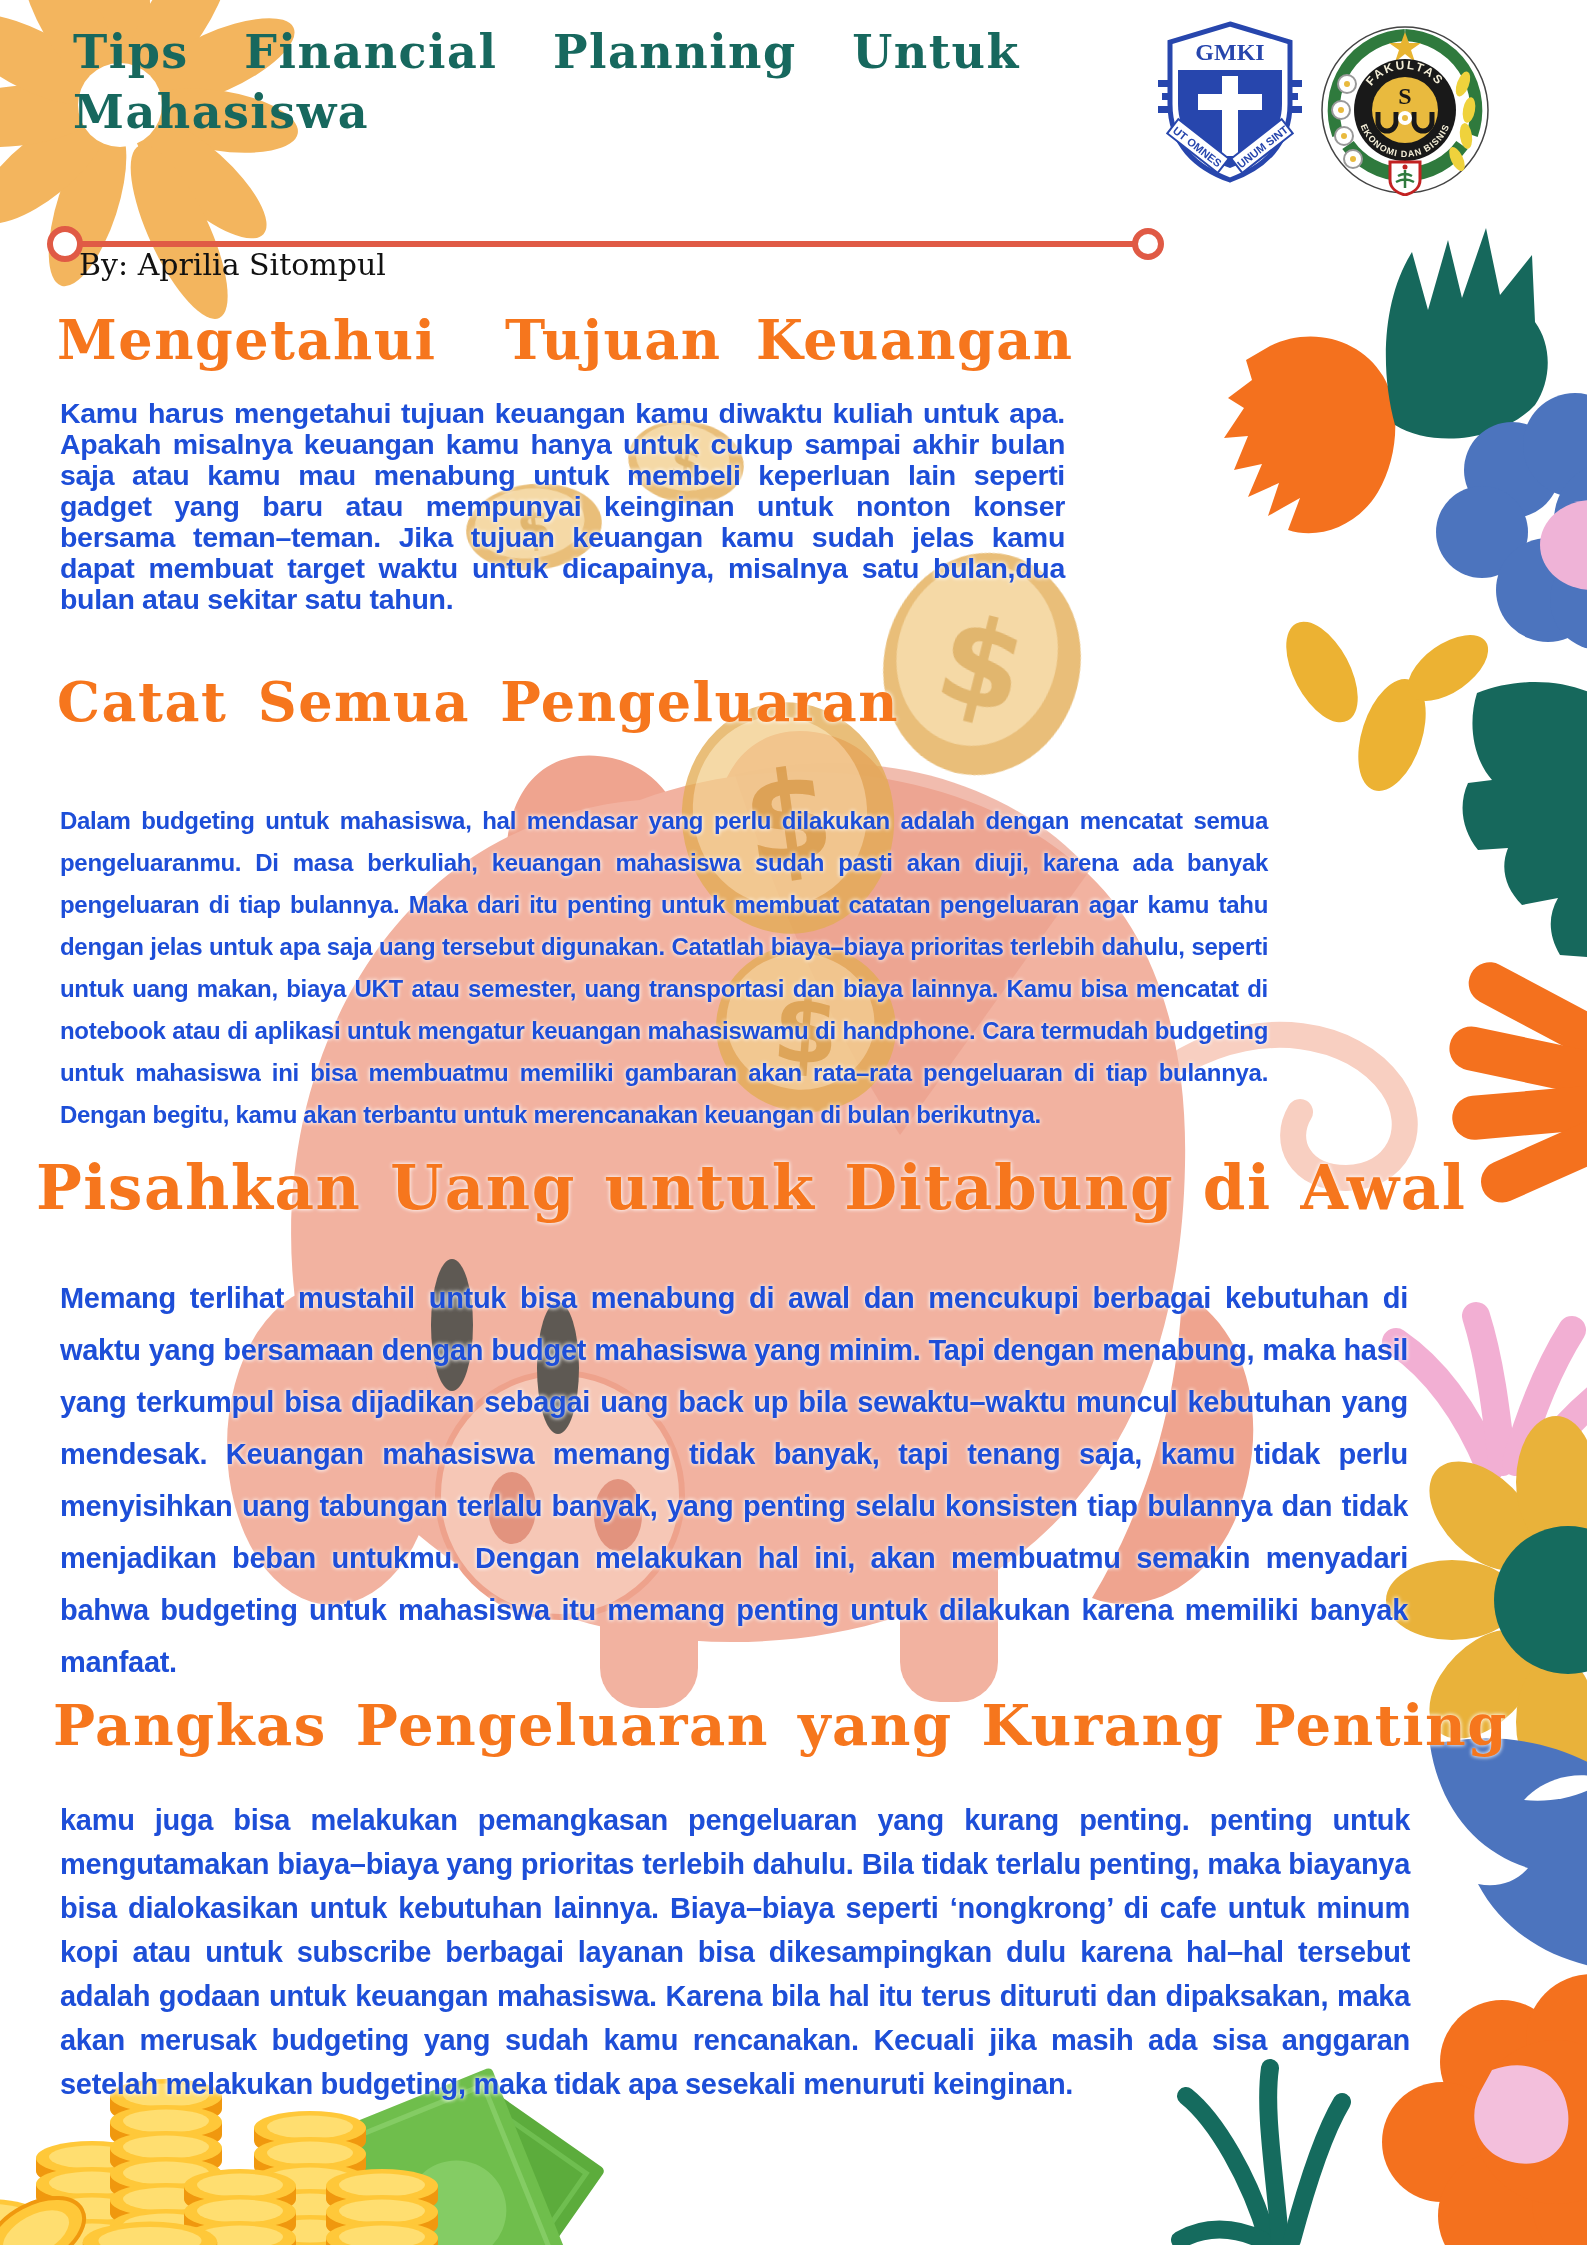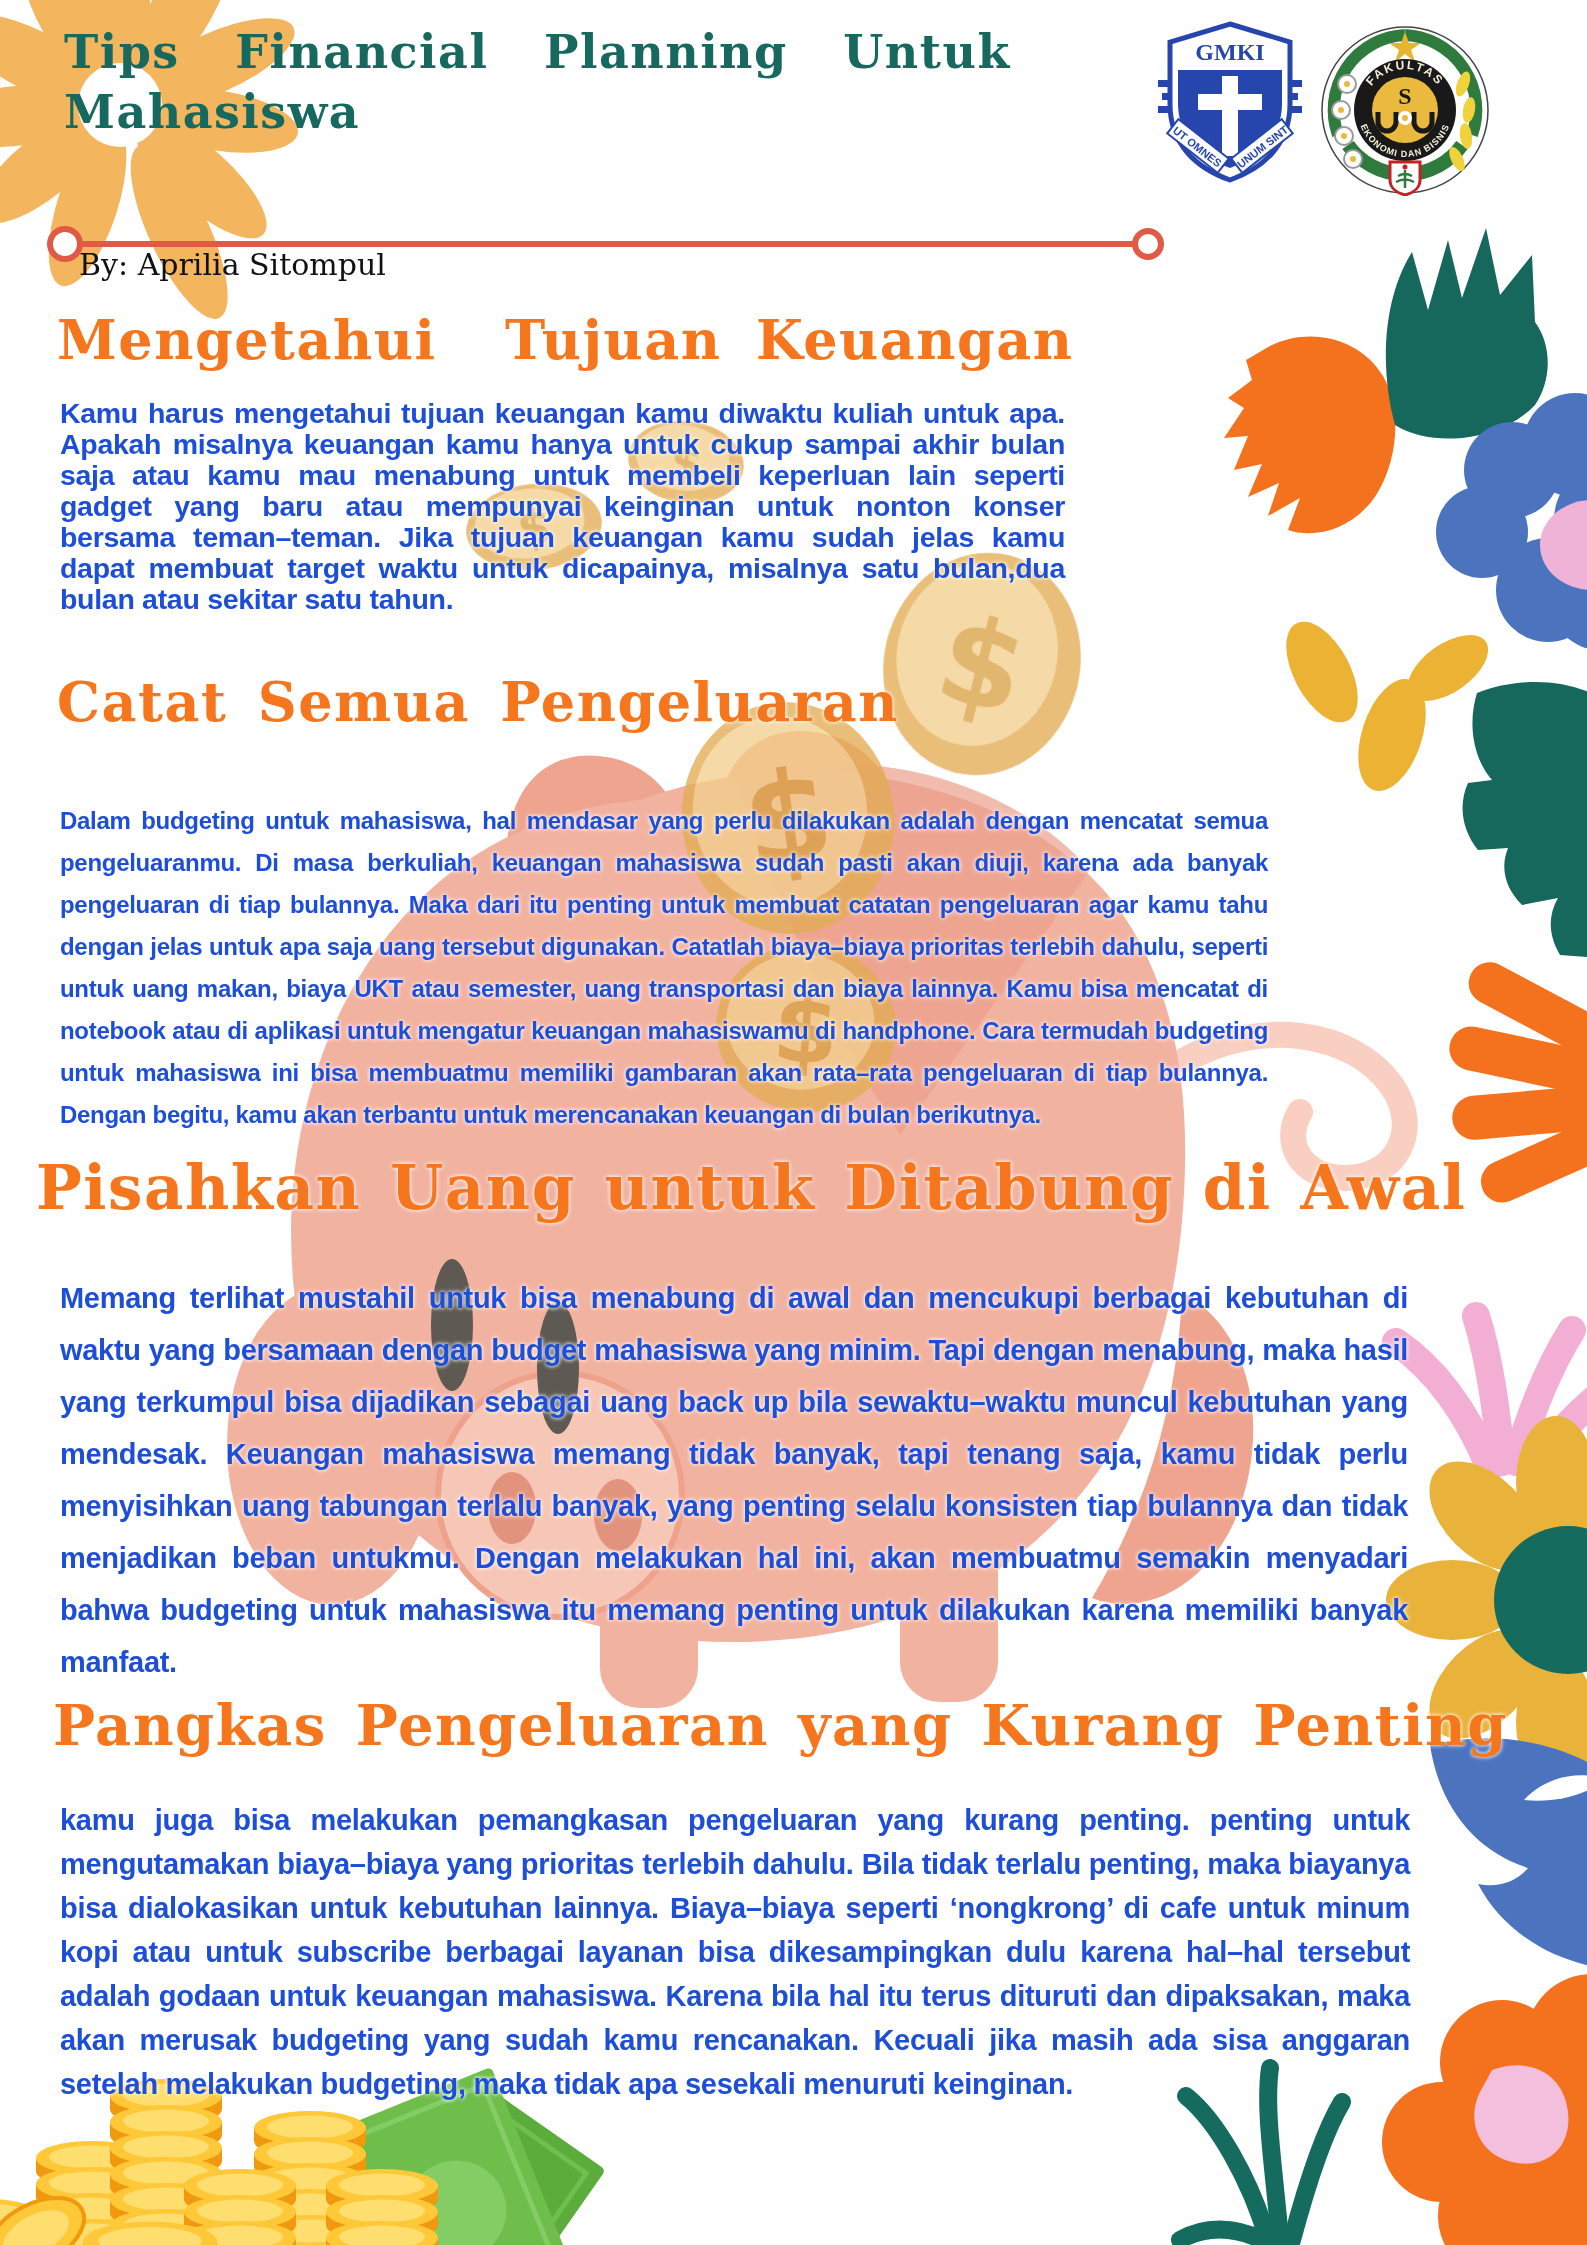--- a/index.html
+++ b/index.html
@@ -1,21 +1,21 @@
 <!DOCTYPE html>
 <html><head>
 <meta charset="utf-8">
 <style>
   html,body{margin:0;padding:0;background:#fff;}
   #page{position:relative;width:1587px;height:2245px;background:#ffffff;overflow:hidden;
         font-family:"Liberation Sans",sans-serif;}
   .deco-layer{position:absolute;left:0;top:0;width:1587px;height:2245px;z-index:0;}
   .logo{position:absolute;z-index:2;}
   .txt{position:absolute;z-index:3;}
-  .title{left:64px;top:22px;width:1030px;color:#17685E;
+  .title{left:73px;top:22px;width:1030px;color:#17685E;
          font-family:"DejaVu Serif","Liberation Serif",serif;font-weight:bold;
          font-size:46px;line-height:60px;}
   .title .l1{word-spacing:38px;letter-spacing:1.5px;}
   .title .l2{letter-spacing:1.5px;}
   .divider{position:absolute;left:40px;top:220px;z-index:2;}
   .byline{left:79px;top:247px;font-family:"DejaVu Serif","Liberation Serif",serif;
           font-weight:normal;font-size:30px;color:#111;}
   .h{position:absolute;z-index:3;color:#F6761D;font-family:"DejaVu Serif","Liberation Serif",serif;
      font-weight:bold;white-space:pre-wrap;letter-spacing:1.5px;
      text-shadow:0 0 4px rgba(255,255,255,.85),0 0 4px rgba(255,255,255,.6);}

